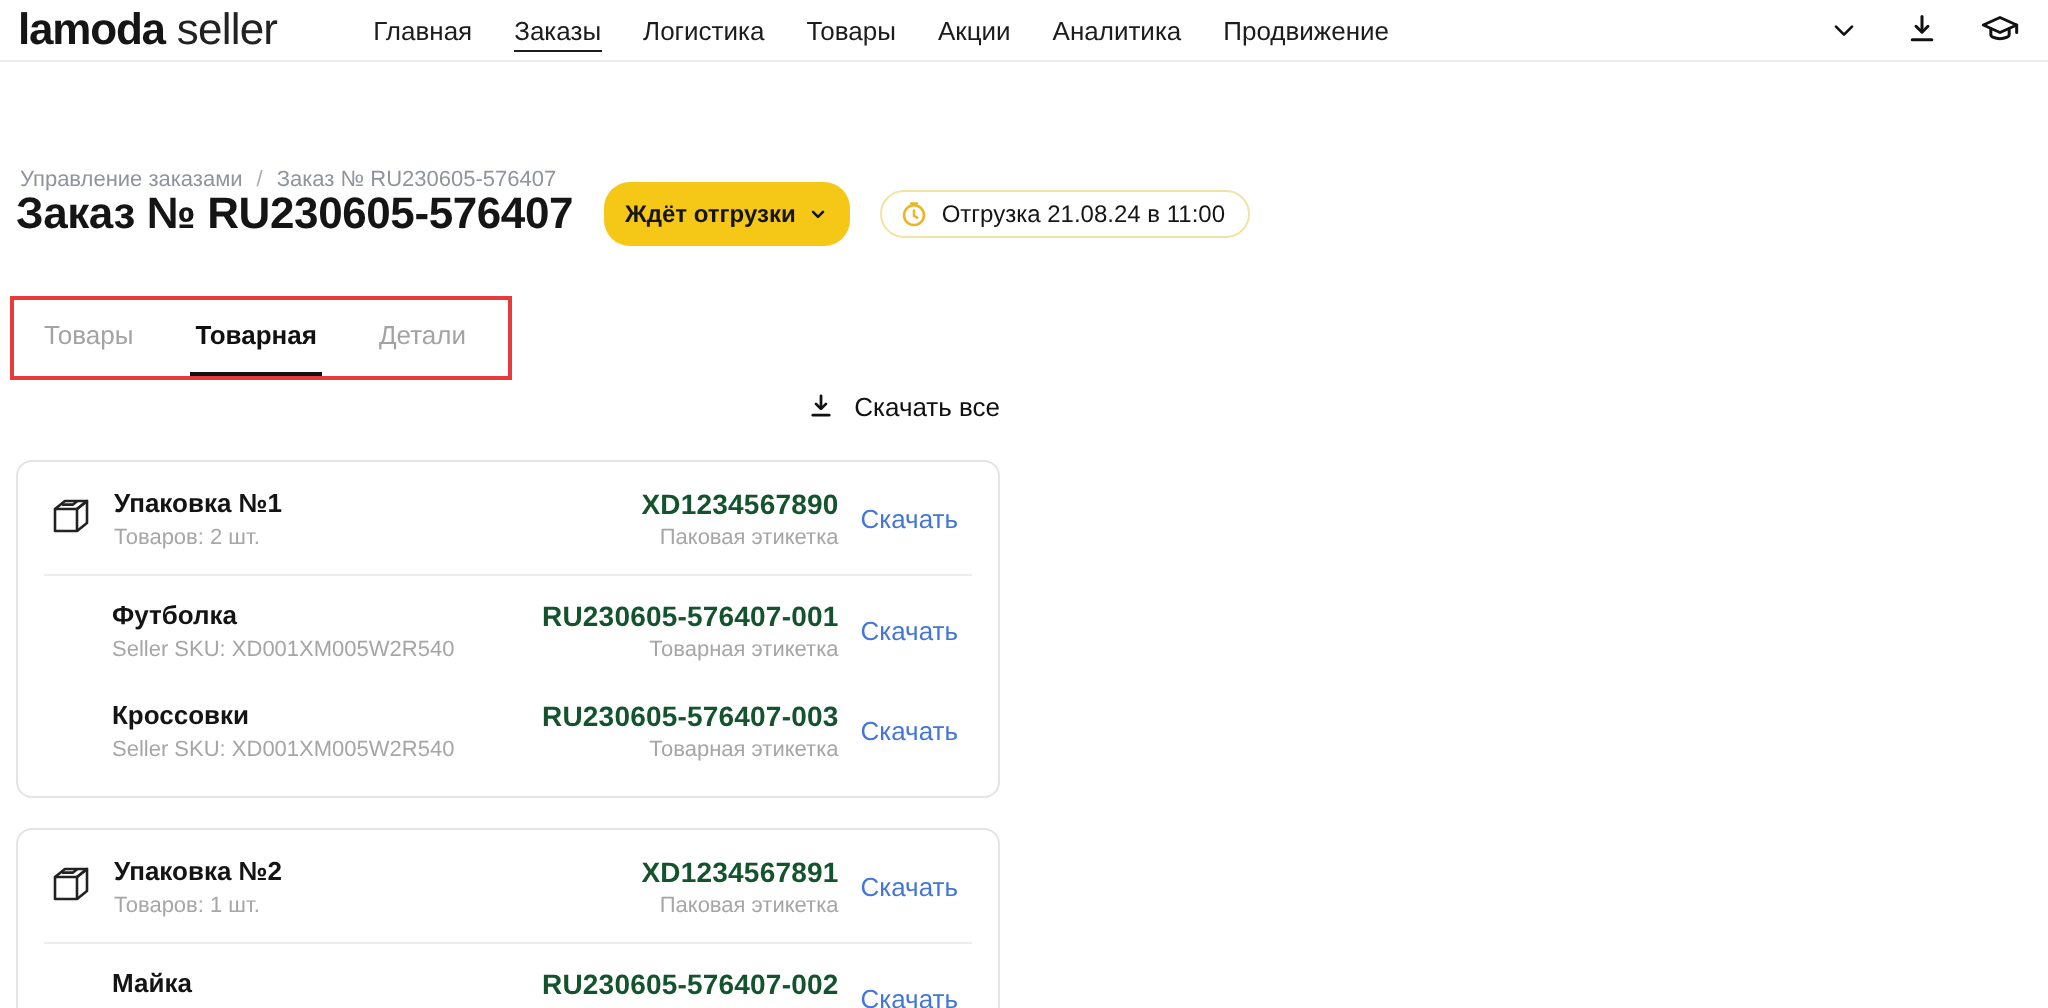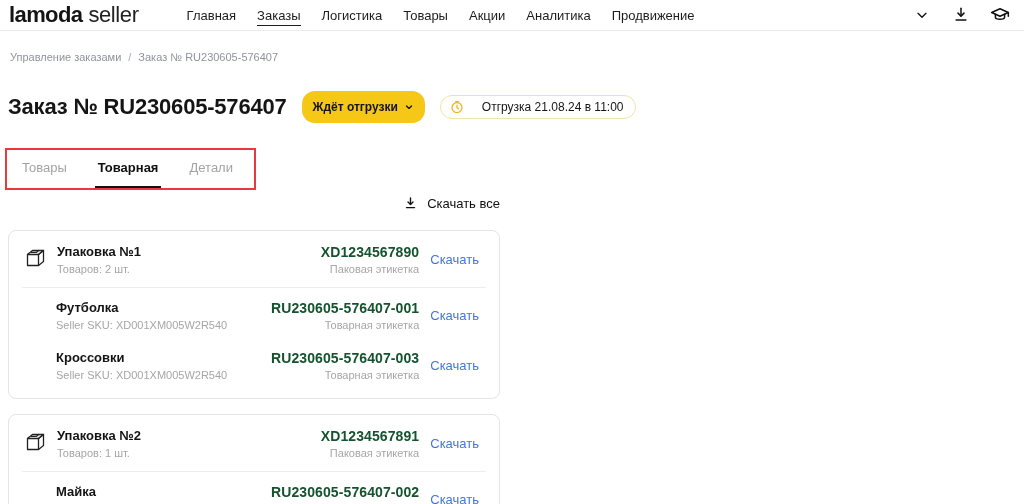--- a/index.html
+++ b/index.html
@@ -14,34 +14,34 @@
   .logo-primary { font-size:22px; font-weight:800; letter-spacing:-0.6px; }
   .logo-secondary { font-size:22px; font-weight:400; letter-spacing:-0.4px; color:#222; }
   .nav { display:flex; align-items:center; gap:21px; margin-left:48px; }
   .nav-item { font-size:13px; color:#1c1c1c; cursor:pointer; padding:4px 0; }
   .nav-item.active { border-bottom:1.5px solid #1c1c1c; padding-bottom:2.5px; }
   .header-right { margin-left:auto; display:flex; align-items:center; gap:19px; }
   .hicon { width:20px; height:20px; cursor:pointer; display:flex; align-items:center; justify-content:center; }
   .hicon svg { display:block; }
 
   
-  .breadcrumb { position:absolute; top:51px; left:10px; font-size:11px;
+  .breadcrumb { position:absolute; top:84px; left:10px; font-size:11px;
     color:#8f939b; display:flex; gap:7px; align-items:center; }
   .crumb { cursor:pointer; }
   .crumb-sep { color:#a8acb3; }
 
   
   .title-row { position:absolute; top:91px; left:8px; display:flex; align-items:center; gap:15px; }
   .page-title { font-size:22px; font-weight:700; letter-spacing:-0.2px; }
   .status-badge { background:#f5c716; border-radius:13px; height:32px;
     display:flex; align-items:center; gap:6px; padding:0 11px; font-size:12px;
     font-weight:600; cursor:pointer; }
   .status-badge svg { display:block; }
   .shipment-badge { border:1px solid #f0e3a6; border-radius:13px; height:24px;
-    display:flex; align-items:center; gap:18px; padding:0 11px 0 9px; font-size:12px; }
+    display:flex; align-items:center; gap:7px; padding:0 11px 0 9px; font-size:12px; }
 
   
   .tabs-annotation { position:absolute; top:148px; left:5px;
     border:2px solid #e8393d; padding:10px 18px 0 12px; }
   .tabs { display:flex; gap:25px; }
   .tab { font-size:13px; color:#a3a3a3; cursor:pointer; padding:0 3px 13px 3px; }
   .tab.active { color:#111; font-weight:600; border-bottom:2.5px solid #111; padding-bottom:10.5px; }
 
   
   .download-all-row { position:absolute; top:196px; left:8px; width:492px;

